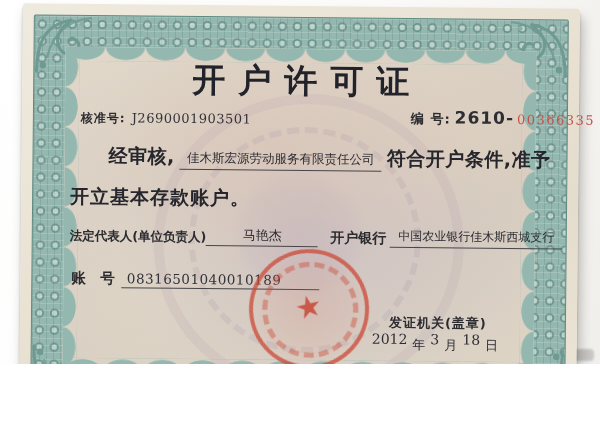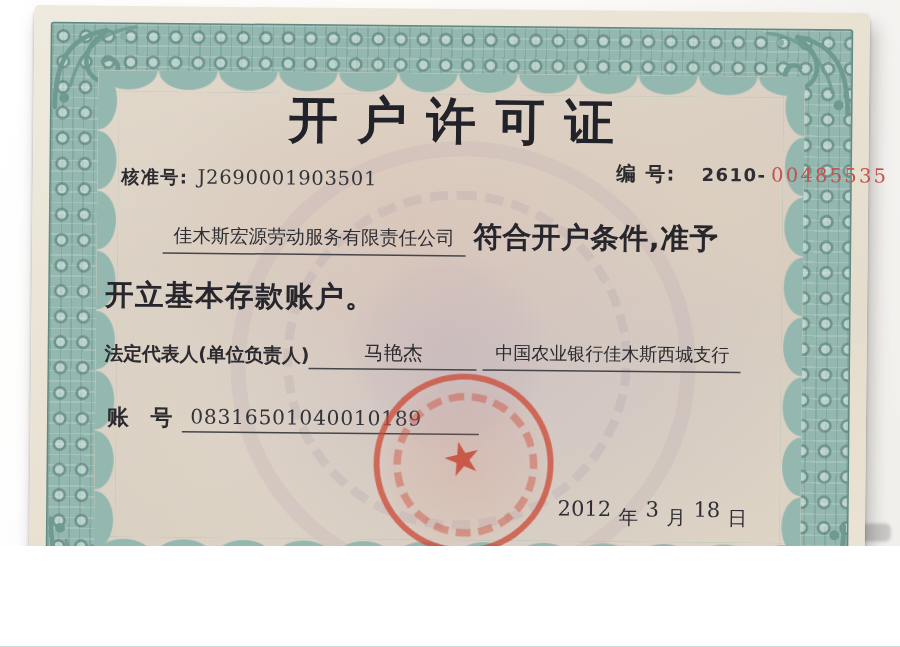--- a/index.html
+++ b/index.html
@@ -38,21 +38,21 @@
   .wm1{left:90px;top:45px;width:290px;height:280px;border:10px solid rgba(168,150,172,.14);}
   .wm2{left:125px;top:78px;width:220px;height:214px;border:6px dashed rgba(160,142,166,.18);}
   .wm3{left:168px;top:118px;width:134px;height:134px;background:radial-gradient(circle, rgba(176,156,178,.22) 0%, rgba(176,156,178,.10) 55%, rgba(176,156,178,0) 72%);}
   .content{position:absolute;inset:0;z-index:2;color:#2b2b30;}
   .title{position:absolute;left:0;right:0;top:10px;text-align:center;font-family:"DejaVu Serif","Liberation Serif",serif;font-weight:700;font-size:33px;letter-spacing:13px;padding-left:13px;color:#22222a;}
   .row-approval{position:absolute;left:16px;top:60px;white-space:nowrap;}
   .lab-sm{font-size:12px;font-weight:700;letter-spacing:1px;margin-top:36px;}
   .val-serif{font-family:"DejaVu Serif","Liberation Serif",serif;font-size:13px;letter-spacing:.5px;margin-left:6px;color:#33333a;}
   .row-serial{position:absolute;left:346px;top:57px;white-space:nowrap;display:flex;align-items:baseline;}
   .serial-label{font-size:13px;font-weight:700;letter-spacing:1px;}
-  .serial-prefix{font-size:12px;font-weight:700;margin-left:17px;letter-spacing:1px;color:#2e2e34;}
+  .serial-prefix{font-size:17px;font-weight:700;margin-left:4px;letter-spacing:1px;color:#2e2e34;}
   .serial-number{font-family:"DejaVu Serif","Liberation Serif",serif;font-size:13px;color:#c4524a;letter-spacing:1.5px;margin-left:3px;}
   .line1{position:absolute;left:44px;top:96px;display:flex;align-items:flex-end;white-space:nowrap;gap:5px;}
   .b19{font-size:19px;font-weight:700;letter-spacing:.5px;color:#26262c;}
   .ubox{border-bottom:1.2px solid #46464a;text-align:center;}
   .companybox{width:202px;font-size:12.5px;padding-bottom:2px;color:#2e2e33;}
   .line2{position:absolute;left:6px;top:137px;font-size:19px;font-weight:700;letter-spacing:1px;color:#26262c;}
   .row-legal{position:absolute;left:6px;top:178px;display:flex;align-items:flex-end;white-space:nowrap;}
   .legal-label{font-size:12.5px;font-weight:700;}
   .legalbox{width:112px;font-size:13px;padding-bottom:1px;}
   .bank-label{font-size:14px;font-weight:700;margin-left:12px;}
@@ -137,41 +137,44 @@
 
         <div class="title">开户许可证</div>
 
         <div class="row-approval">
           <span class="lab-sm">核准号:</span><span class="val-serif">J2690001903501</span>
         </div>
 
         <div class="row-serial">
           <span class="serial-label">编 号:</span>
           <span class="serial-prefix">2610-</span>
-          <span class="serial-number">00485535</span>
+          <span class="serial-number">00366335</span>
         </div>
 
         <div class="line1">
+          <span class="b19">经审核,</span>
           <span class="ubox companybox">佳木斯宏源劳动服务有限责任公司</span>
           <span class="b19">符合开户条件,准予</span>
         </div>
 
         <div class="line2">开立基本存款账户。</div>
 
         <div class="row-legal">
           <span class="legal-label">法定代表人(单位负责人)</span>
           <span class="ubox legalbox">马艳杰</span>
+          <span class="bank-label">开户银行</span>
           <span class="ubox bankbox">中国农业银行佳木斯西城支行</span>
         </div>
 
         <div class="row-account">
           <span class="account-label">账　号</span>
           <span class="ubox accountbox">08316501040010189</span>
         </div>
 
+        <div class="issuer">发证机关(盖章)</div>
 
         <div class="date">
           <span class="dnum">2012</span><span class="dunit">年</span><span class="dnum">3</span><span class="dunit">月</span><span class="dnum">18</span><span class="dunit">日</span>
         </div>
 
         <div class="seal">
           <div class="seal-dashes"></div>
           <div class="seal-star">★</div>
         </div>
 

